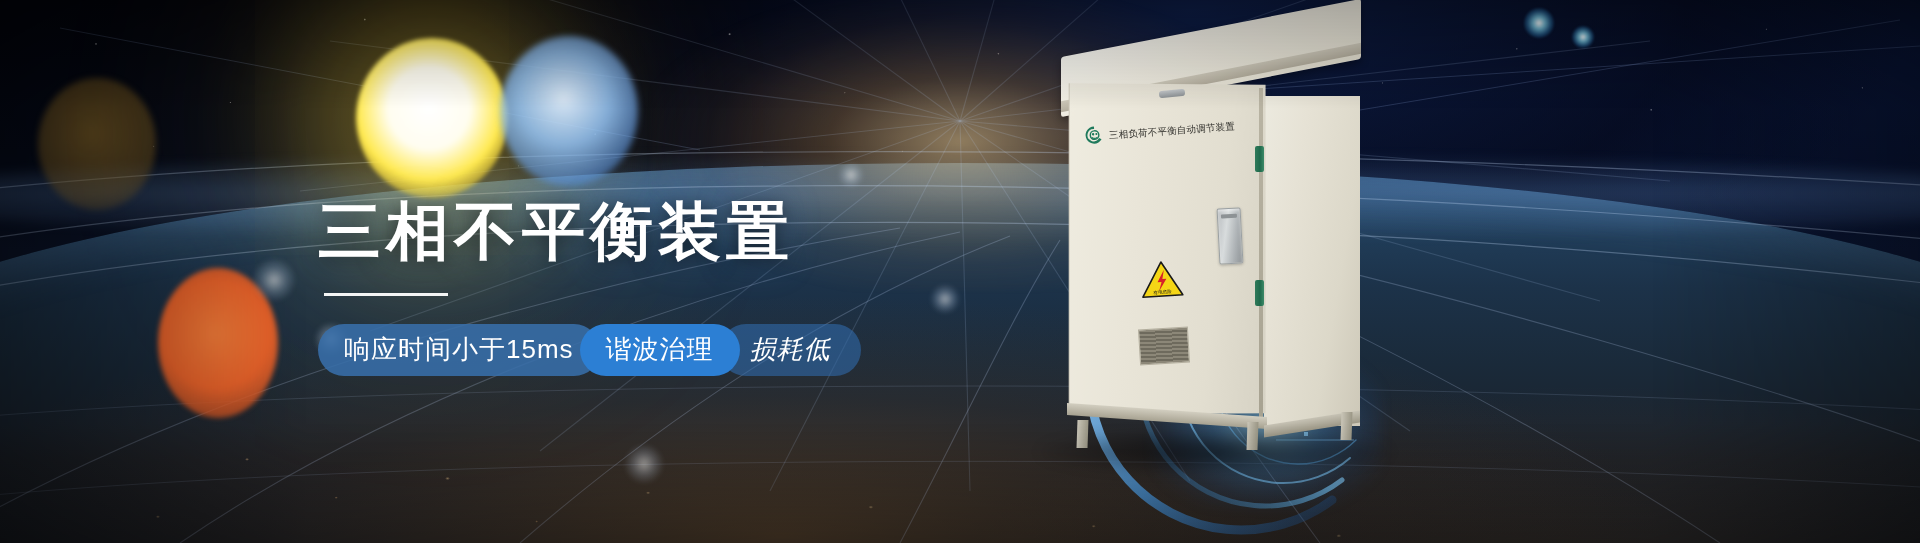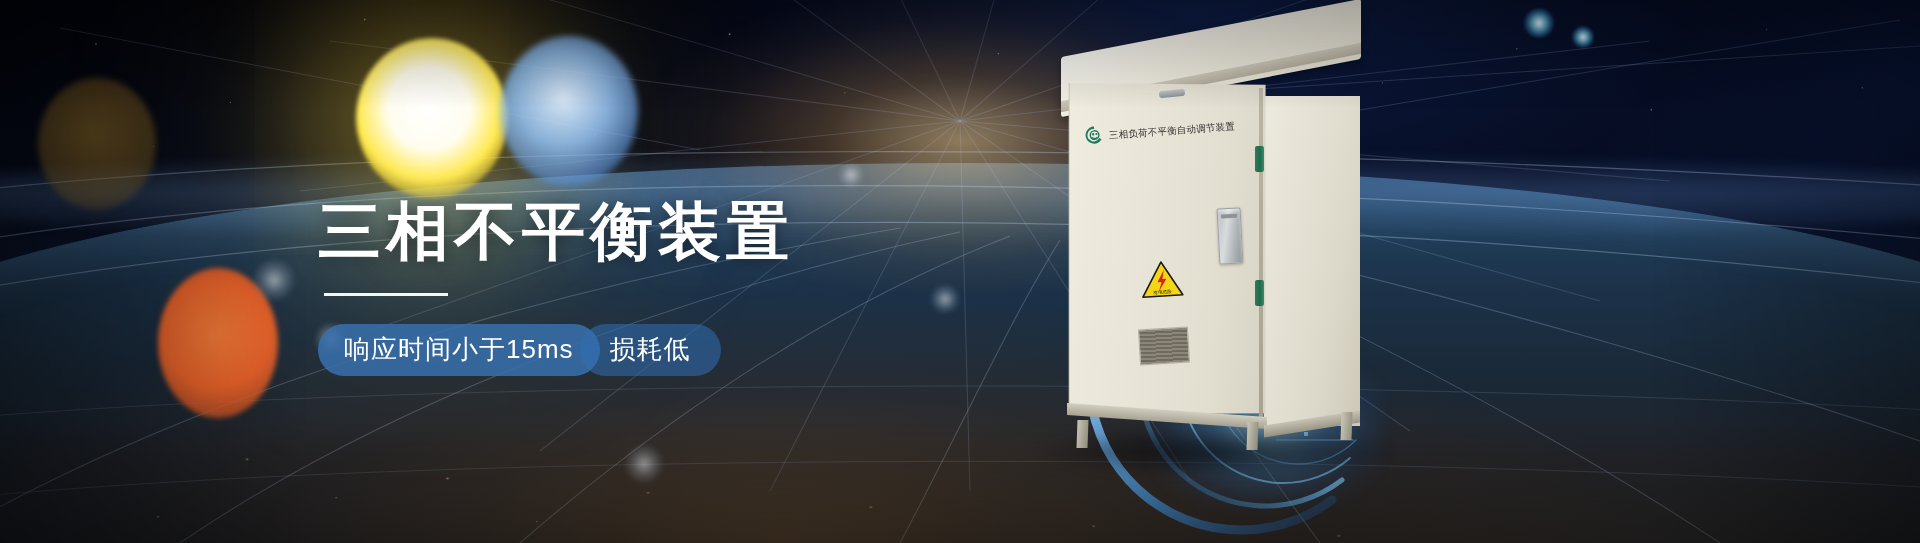--- a/index.html
+++ b/index.html
@@ -220,20 +220,21 @@
     padding: 0 26px;
     position: relative;
     z-index: 2;
   }
   .tag-3 {
     background: rgba(50,112,180,0.55);
     margin-left: -20px;
     padding: 0 30px;
     position: relative;
     z-index: 1;
+    font-style: italic;
   }
 
   
   .hud {
     position: absolute;
     left: 1032px;
     top: 228px;
     width: 420px;
     height: 300px;
     pointer-events: none;
@@ -562,18 +563,19 @@
     <div class="cab-leg" style="left:22px;  top:392px; transform:skewX(-2deg);"></div>
     <div class="cab-leg" style="left:192px; top:394px; transform:skewX(-2deg);"></div>
     <div class="cab-leg" style="left:286px; top:384px; transform:skewX(-2deg);"></div>
   </div>
 
   <div class="copy">
     <h1 class="headline">三相不平衡装置</h1>
     <div class="rule"></div>
     <div class="tags">
       <span class="tag tag-1">响应时间小于15ms</span>
+      <span class="tag tag-2">谐波治理</span>
       <span class="tag tag-3">损耗低</span>
     </div>
   </div>
 
   <div class="vignette"></div>
 </div>
 
 </body></html>

